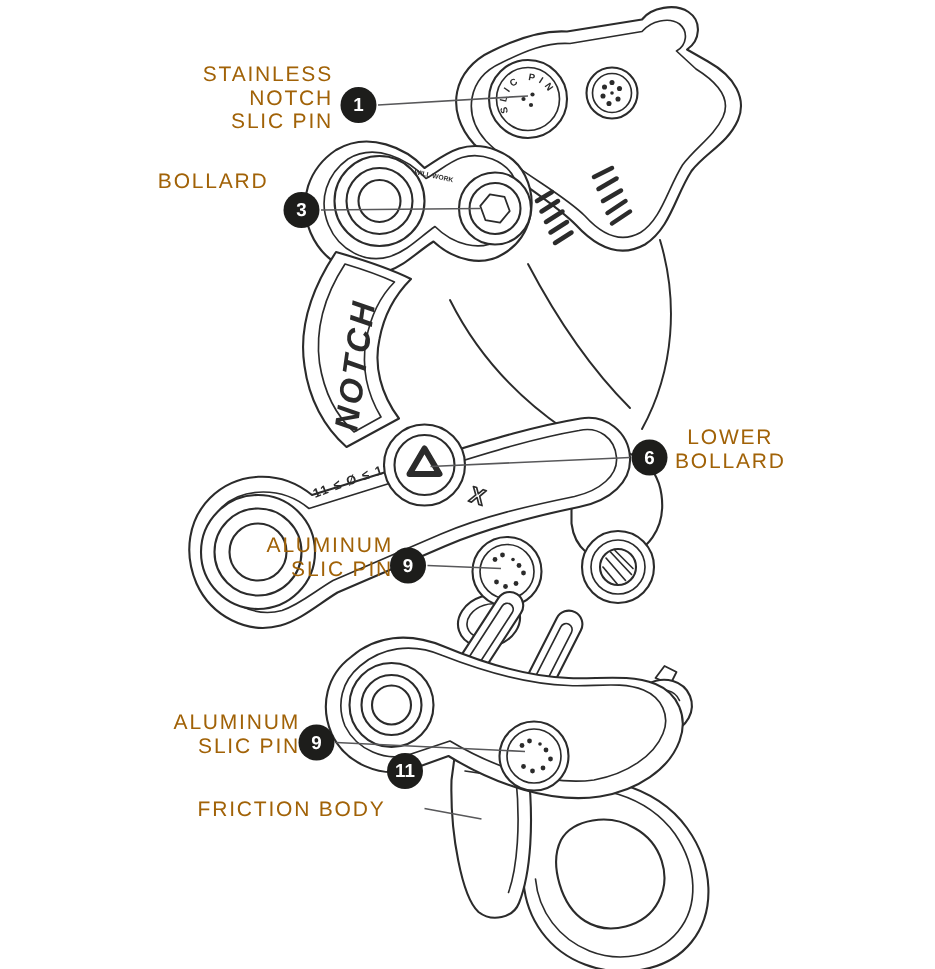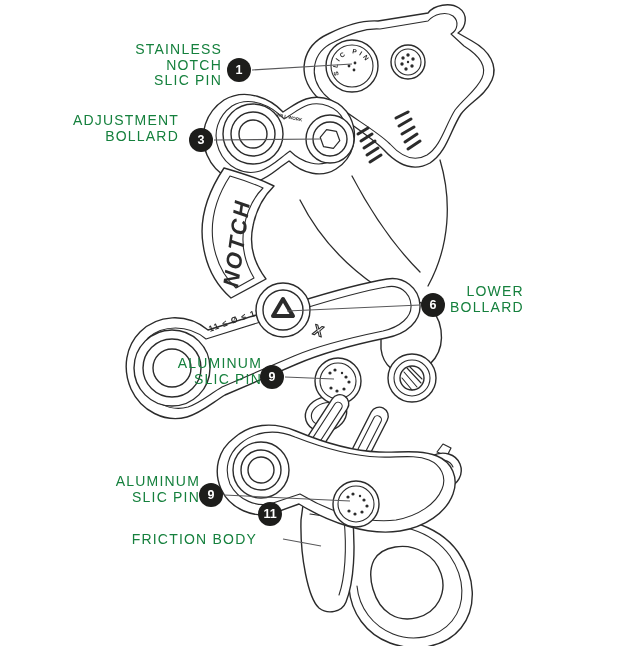--- a/index.html
+++ b/index.html
@@ -2,25 +2,25 @@
 <html><head>
 <meta charset="utf-8">
 <style>
   html,body{margin:0;padding:0;background:#fff;}
   .stage{
     position:relative;width:623px;height:646px;background:#fff;overflow:hidden;
     font-family:"Liberation Sans",sans-serif;
   }
   svg{position:absolute;left:0;top:0;}
   .callout{
-    position:absolute;color:#15803d;font-size:14px;line-height:15.5px;
+    position:absolute;color:#a16207;font-size:14px;line-height:15.5px;
     letter-spacing:1.2px;font-weight:500;white-space:nowrap;
   }
   .callout.right{text-align:right;}
-  .callout.left{text-align:right;}
+  .callout.left{text-align:center;}
   .badge{
     position:absolute;width:24px;height:24px;border-radius:50%;
     background:#1d1d1b;color:#fff;font-size:12.5px;font-weight:bold;
     display:flex;align-items:center;justify-content:center;letter-spacing:0;
   }
   .line{display:block;}
 </style>
 </head>
 <body>
 
@@ -216,21 +216,20 @@
   </svg>
 
   <div class="callout right" style="right:401px;top:42px;">
     <span class="line">STAINLESS</span>
     <span class="line">NOTCH</span>
     <span class="line">SLIC PIN</span>
   </div>
   <div class="badge" style="left:227px;top:58px;">1</div>
 
   <div class="callout right" style="right:444px;top:113px;">
-    <span class="line">ADJUSTMENT</span>
     <span class="line">BOLLARD</span>
   </div>
   <div class="badge" style="left:189px;top:128px;">3</div>
 
   <div class="callout left" style="left:450px;top:284px;">
     <span class="line">LOWER</span>
     <span class="line">BOLLARD</span>
   </div>
   <div class="badge" style="left:421px;top:293px;">6</div>
 

